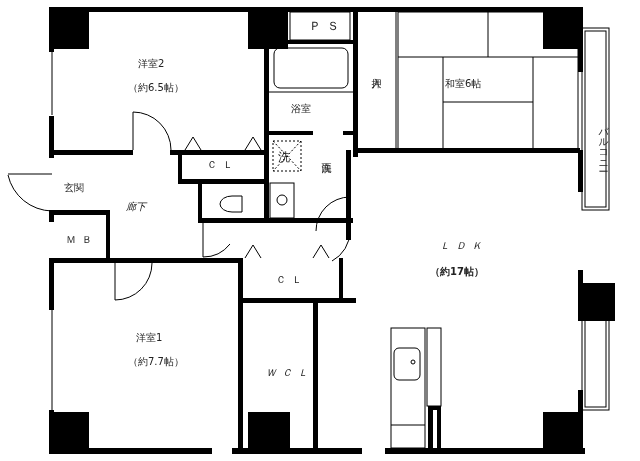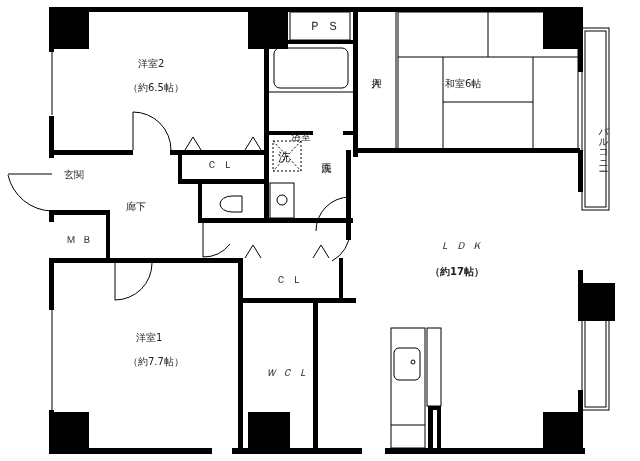--- a/index.html
+++ b/index.html
@@ -144,24 +144,24 @@
 <div class="lbl" style="left:128px;top:80px;">（約6.5帖）</div>
 
 <div class="lbl" style="left:136px;top:330px;">洋室1</div>
 <div class="lbl" style="left:128px;top:354px;">（約7.7帖）</div>
 
 <div class="lbl" style="left:445px;top:76px;">和室6帖</div>
 
 <div class="lbl sp" style="left:440px;top:238px;font-style:italic;">ＬＤＫ</div>
 <div class="lbl" style="left:430px;top:264px;font-weight:bold;">（約17帖）</div>
 
-<div class="lbl" style="left:291px;top:101px;margin-top:28px;">浴室</div>
+<div class="lbl" style="left:291px;top:101px;">浴室</div>
 <div class="lbl vert" style="left:318px;top:155px;">洗面</div>
 <div class="lbl sm" style="left:278px;top:149px;">洗</div>
 <div class="lbl sm sp" style="left:309px;top:18px;">ＰＳ</div>
 <div class="lbl vert" style="left:368px;top:70px;">押入</div>
-<div class="lbl" style="left:64px;top:168px;font-family:Liberation Mono, monospace;">玄関</div>
-<div class="lbl" style="left:126px;top:199px;">廊下</div>
+<div class="lbl" style="left:64px;top:180px;">玄関</div>
+<div class="lbl" style="left:126px;top:199px;font-style:italic;">廊下</div>
 <div class="lbl sp" style="left:66px;top:232px;">ＭＢ</div>
 <div class="lbl sp" style="left:207px;top:157px;">ＣＬ</div>
 <div class="lbl sp" style="left:276px;top:272px;">ＣＬ</div>
 <div class="lbl sp" style="left:266px;top:365px;font-style:italic;">ＷＣＬ</div>
 <div class="lbl vert" style="left:595px;top:120px;">バルコニー</div>
 
 </body></html>

